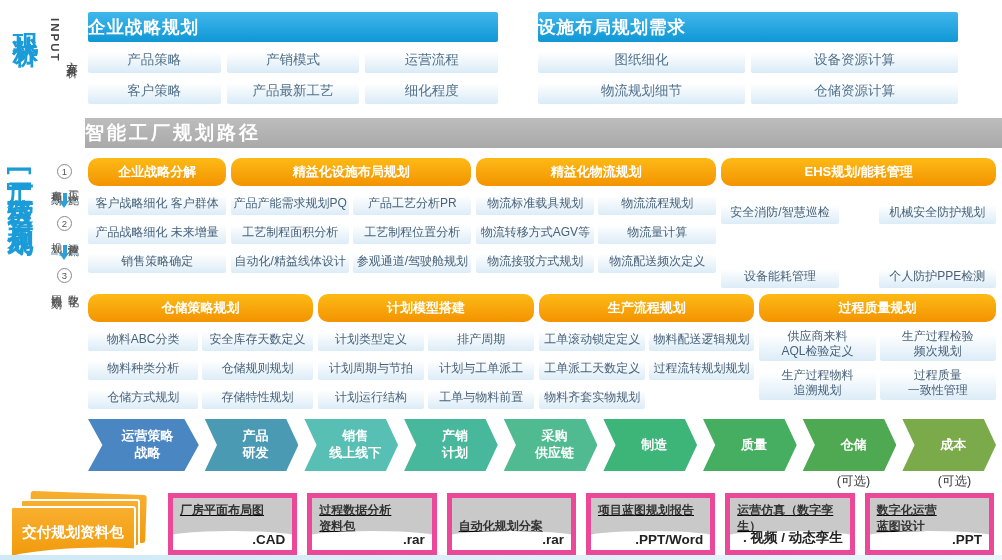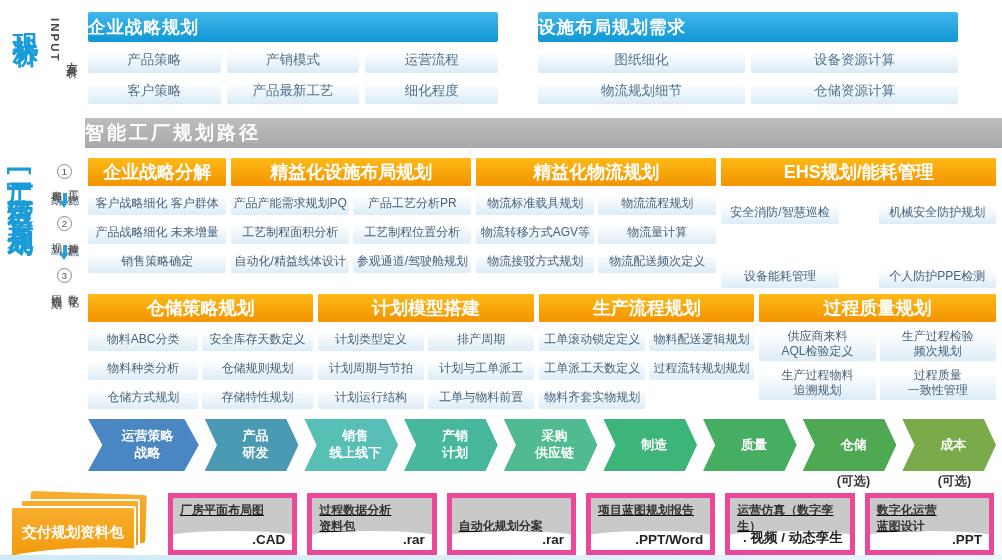--- a/index.html
+++ b/index.html
@@ -39,36 +39,36 @@
   .vcols span { display:block; }
   .conn { display:flex; align-items:center; margin:7px 0 6px; }
   .dash { width:7px; height:2px; background:#a9c6d8; }
   .darr { position:relative; width:4px; height:8px; background:#2e9fd9; margin:0 5px 9px; }
   .darr::after { content:""; position:absolute; top:8px; left:-3.5px; border:5.5px solid transparent; border-top:7px solid #2e9fd9; }
 
   .content { flex:1; padding-right:6px; }
   .grid { display:grid; gap:5px; margin-bottom:6px; }
   .row1 { grid-template-columns:140fr 243fr 243fr 278fr; }
   .row2 { grid-template-columns:224fr 216fr 214fr 236fr; }
-  .orange-header { height:28px; border-radius:1px; background:linear-gradient(180deg,#fdba16,#f39300);
-    color:#fff; font-weight:bold; font-size:18px; text-align:center; line-height:28px; }
+  .orange-header { height:28px; border-radius:10px; background:linear-gradient(180deg,#fdba16,#f39300);
+    color:#fff; font-weight:bold; font-size:13px; text-align:center; line-height:28px; }
   .items-1col { display:grid; grid-template-columns:1fr; gap:5px; margin-top:5px; }
   .items-2col { display:grid; grid-template-columns:1fr 1fr; gap:5px 4px; margin-top:5px; }
   .items-2col.tall { row-gap:26px; padding-top:9px;gap:40px; }
   .mitem { background:linear-gradient(180deg,#ffffff 20%,#dcecf7); border-radius:2px; color:#48627a;
     font-size:12px; text-align:center; padding:3.5px 1px; }
   .mitem.two-line { white-space:pre-line; line-height:1.25; padding:2px 1px; }
 
   
   .flow { display:flex; gap:6px; height:52px; margin-top:10px; }
   .arrow { flex:1; clip-path:polygon(0 0,87% 0,100% 50%,87% 100%,0 100%,13% 50%);
     display:flex; align-items:center; justify-content:center; color:#fff; font-weight:bold; font-size:13px;
     text-align:center; white-space:pre-line; line-height:1.3; padding-left:8px; }
   .flow .arrow:first-child { flex:1.2; }
-  .flow-notes { display:flex; gap:18px; height:17px; margin-top:2px;font-weight:bold; }
+  .flow-notes { display:flex; gap:18px; height:17px; margin-top:2px; }
   .fn-cell { flex:1; text-align:center; font-size:12.5px; color:#333; }
   .flow-notes .fn-cell:first-child { flex:1.2; }
 
   
   .bottom { display:flex; align-items:flex-start; gap:10px; padding:2px 8px 0 10px; margin-top:1px; }
   .badge { width:148px; height:74px; position:relative; flex:none; }
   .paper { position:absolute; border-radius:3px; background:linear-gradient(180deg,#f8ae2e,#f19b0d); }
   .paper.back { left:20px; top:0; width:116px; height:48px; transform:rotate(2deg); }
   .paper.mid  { left:10px; top:6px; width:120px; height:48px; border:2px solid #fff; }
   .paper.front{ left:0; top:13px; width:126px; height:52px; border:2px solid #fff; overflow:visible;

